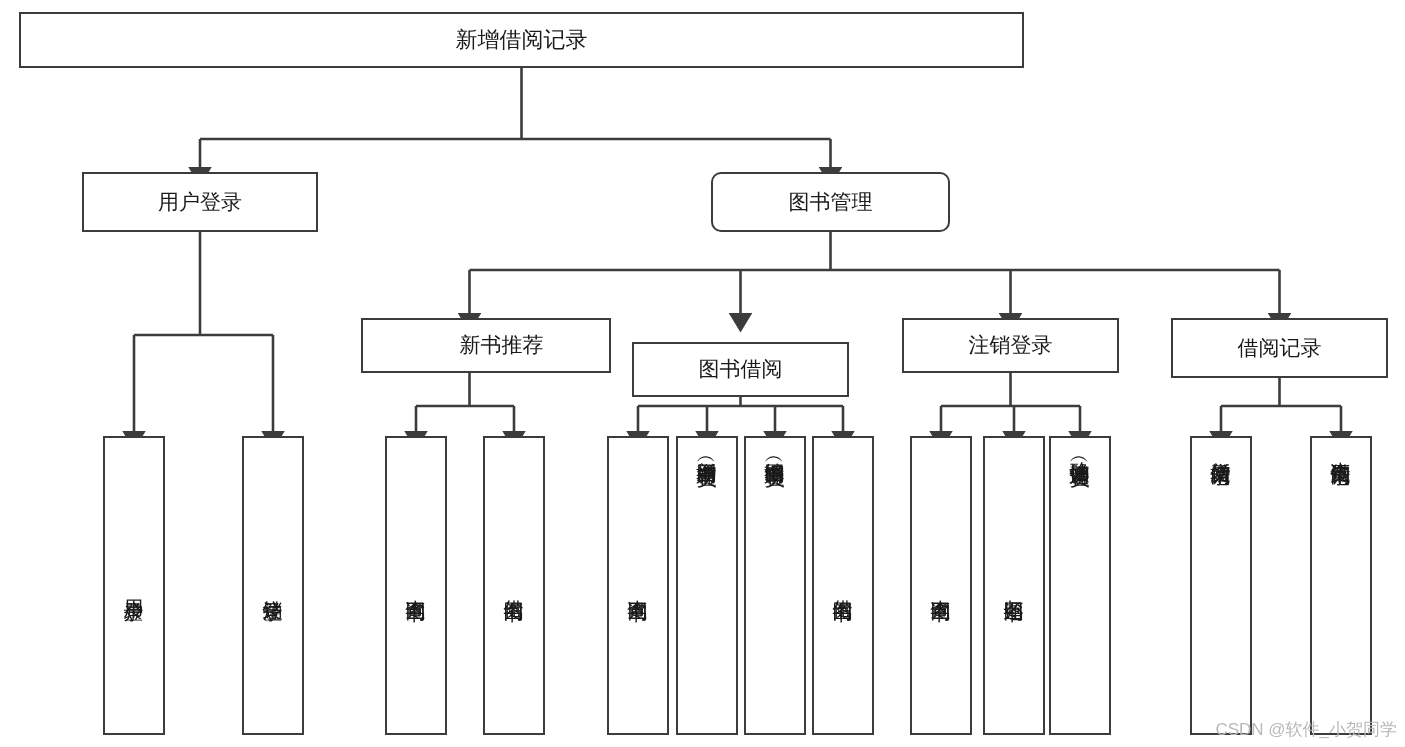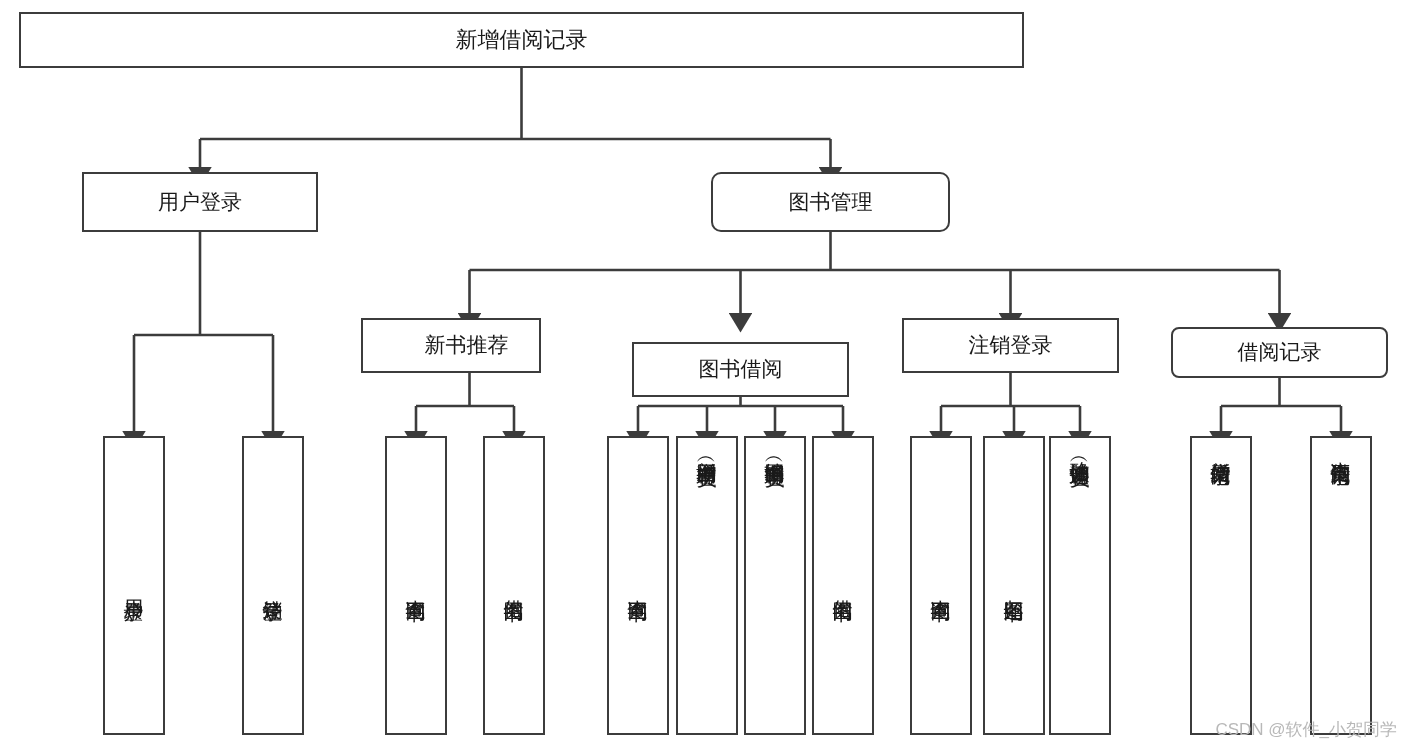--- a/index.html
+++ b/index.html
@@ -127,30 +127,30 @@
   <div id="nodes-layer">
       <div class="node-box node-root" style="left: 19px; top: 12px; width: 1005px; height: 56px;">
         <span class="node-label">新增借阅记录</span>
       </div>
       <div class="node-box node-level1" style="left: 82px; top: 172px; width: 236px; height: 60px;">
         <span class="node-label">用户登录</span>
       </div>
       <div class="node-box node-level1" style="left: 711px; top: 172px; width: 239px; height: 60px; border-radius: 10px;">
         <span class="node-label">图书管理</span>
       </div>
-      <div class="node-box node-level2" style="left: 361px; top: 318px; width: 180px; height: 55px; padding-left: 31px;">
+      <div class="node-box node-level2" style="left: 361px; top: 318px; width: 250px; height: 55px; padding-left: 31px;">
         <span class="node-label">新书推荐</span>
       </div>
       <div class="node-box node-level2" style="left: 632px; top: 318px; width: 217px; height: 55px; margin-top: 24px;">
         <span class="node-label">图书借阅</span>
       </div>
       <div class="node-box node-level2" style="left: 902px; top: 318px; width: 217px; height: 55px;">
         <span class="node-label">注销登录</span>
       </div>
-      <div class="node-box node-level2" style="left: 1171px; top: 327px; width: 217px; height: 51px; border-radius: 8px;">
+      <div class="node-box node-level2" style="left: 1171px; top: 318px; width: 217px; height: 60px;">
         <span class="node-label">借阅记录</span>
       </div>
       <div class="node-box node-leaf leaf-mid" style="left: 103px; top: 436px; width: 62px; height: 299px;">
         <span class="node-label">用户登录</span>
       </div>
       <div class="node-box node-leaf leaf-mid" style="left: 242px; top: 436px; width: 62px; height: 299px;">
         <span class="node-label">注销登录</span>
       </div>
       <div class="node-box node-leaf leaf-mid" style="left: 385px; top: 436px; width: 62px; height: 299px;">
         <span class="node-label">查询图书</span>

